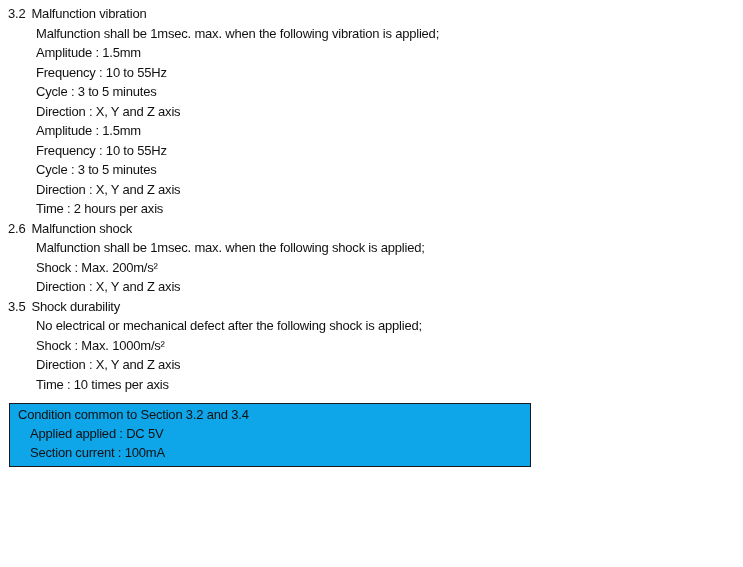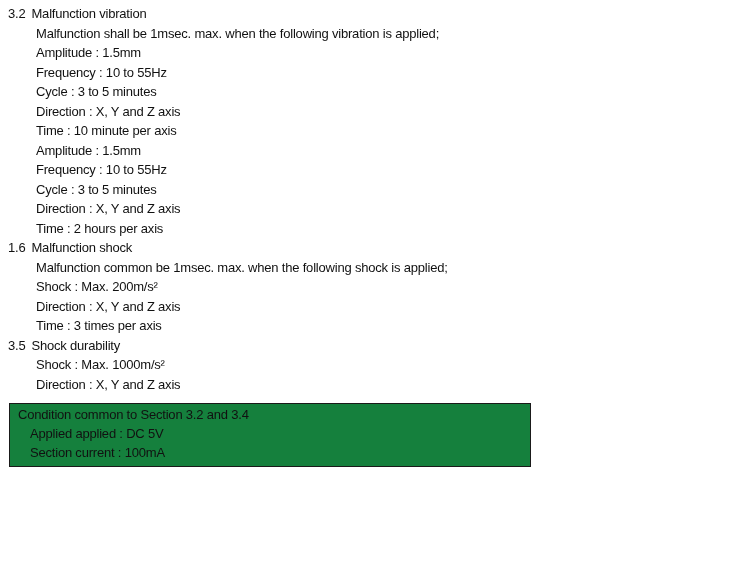--- a/index.html
+++ b/index.html
@@ -37,21 +37,21 @@
     white-space: pre;
   }
   .condition-box {
     box-sizing: border-box;
     margin-top: 9px;
     margin-left: 1px;
     width: 522px;
     border: 1.5px solid #1a1a1a;
     padding: 2px 4px 4px 8px;
     line-height: 18.8px;
-    background: #15803d;
+    background: #0ea5e9;
   }
   .cond-title {
     white-space: pre;
   }
   .cond-line {
     padding-left: 12px;
     white-space: pre;
   }
 </style>
 </head>
@@ -60,43 +60,43 @@
 <div class="page">
   <div class="doc">
 
     <div class="section">
       <div class="section-heading"><span class="sec-num">3.2</span><span class="sec-title">Malfunction vibration</span></div>
       <div class="sec-line">Malfunction shall be 1msec. max. when the following vibration is applied;</div>
       <div class="sec-line">Amplitude : 1.5mm</div>
       <div class="sec-line">Frequency : 10 to 55Hz</div>
       <div class="sec-line">Cycle : 3 to 5 minutes</div>
       <div class="sec-line">Direction : X, Y and Z axis</div>
-      <div class="sec-line">Time : 10 minute per axis</div>
     </div>
 
     <div class="section">
       <div class="sec-line">Amplitude : 1.5mm</div>
       <div class="sec-line">Frequency : 10 to 55Hz</div>
       <div class="sec-line">Cycle : 3 to 5 minutes</div>
       <div class="sec-line">Direction : X, Y and Z axis</div>
       <div class="sec-line">Time : 2 hours per axis</div>
     </div>
 
     <div class="section">
-      <div class="section-heading"><span class="sec-num">1.6</span><span class="sec-title">Malfunction shock</span></div>
-      <div class="sec-line">Malfunction common be 1msec. max. when the following shock is applied;</div>
+      <div class="section-heading"><span class="sec-num">2.6</span><span class="sec-title">Malfunction shock</span></div>
+      <div class="sec-line">Malfunction shall be 1msec. max. when the following shock is applied;</div>
       <div class="sec-line">Shock : Max. 200m/s²</div>
       <div class="sec-line">Direction : X, Y and Z axis</div>
-      <div class="sec-line">Time : 3 times per axis</div>
     </div>
 
     <div class="section">
       <div class="section-heading"><span class="sec-num">3.5</span><span class="sec-title">Shock durability</span></div>
+      <div class="sec-line">No electrical or mechanical defect after the following shock is applied;</div>
       <div class="sec-line">Shock : Max. 1000m/s²</div>
       <div class="sec-line">Direction : X, Y and Z axis</div>
+      <div class="sec-line">Time : 10 times per axis</div>
     </div>
 
     <div class="condition-box">
       <div class="cond-title">Condition common to Section 3.2 and 3.4</div>
       <div class="cond-line">Applied applied : DC 5V</div>
       <div class="cond-line">Section current : 100mA</div>
     </div>
 
   </div>
 </div>

